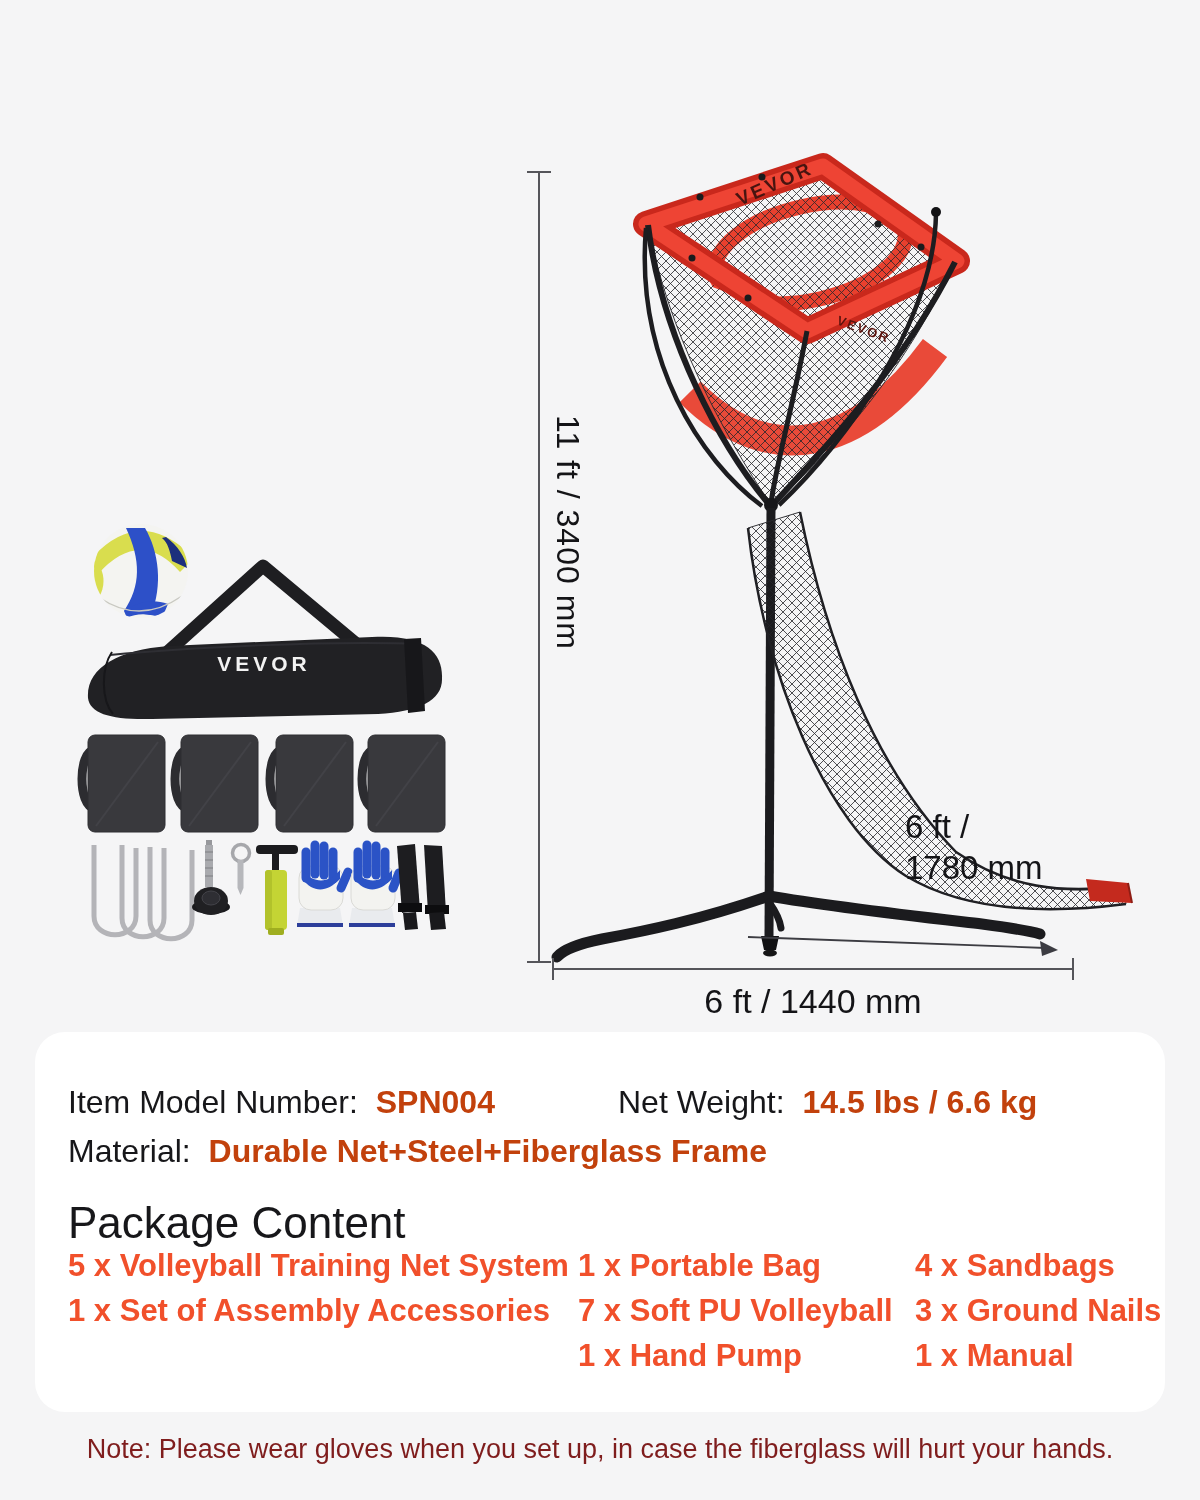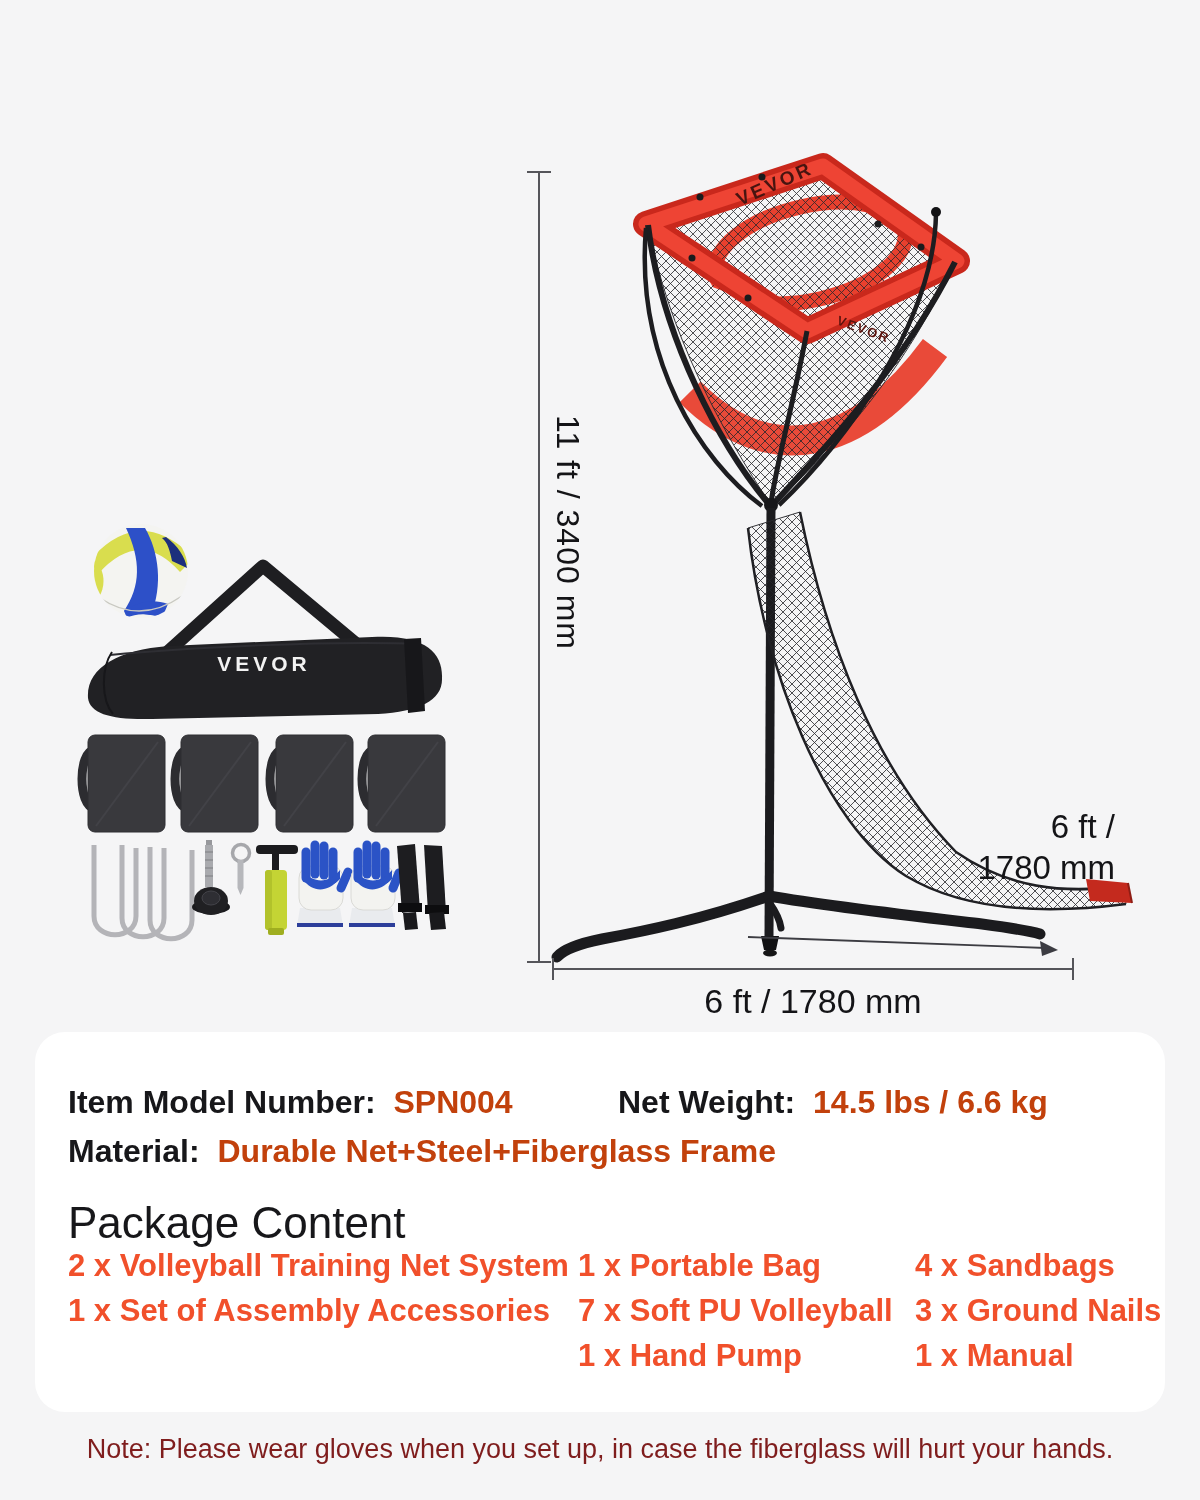--- a/index.html
+++ b/index.html
@@ -10,29 +10,29 @@
     color:#17171A;
   }
   .scene{position:absolute;left:0;top:0;width:1200px;height:1030px;}
   .scene svg{position:absolute;left:0;top:0;}
   .dim-label{position:absolute;color:#141417;font-weight:500;}
   .dim-height{
     left:549px;top:415px;height:260px;
     writing-mode:vertical-rl;text-orientation:mixed;
     font-size:32px;letter-spacing:1px;white-space:nowrap;
   }
-  .dim-chute{left:905px;top:806px;width:210px;text-align:right;font-size:33px;line-height:41px;}
+  .dim-chute{left:905px;top:806px;width:210px;text-align:left;font-size:33px;line-height:41px;}
   .dim-chute span{display:block;}
   .dim-base{left:563px;top:982px;width:500px;text-align:center;font-size:34px;}
   .spec-card{
     position:absolute;left:35px;top:1032px;width:1130px;height:380px;
     background:#FFFFFF;border-radius:30px;
   }
   .spec-pair{position:absolute;font-size:32px;white-space:nowrap;}
-  .spec-pair .lbl{font-weight:700;color:#17171A;text-align:center;}
+  .spec-pair .lbl{font-weight:400;color:#17171A;text-align:center;}
   .spec-pair .val{font-weight:700;color:#c2410c;margin-left:9px;}
   .pair-model{left:33px;top:52px;}
   .pair-weight{left:583px;top:52px;}
   .pair-material{left:33px;top:101px;}
   .pkg-title{position:absolute;left:33px;top:166px;font-size:44px;font-weight:500;color:#17171A;}
   .pkg-col{position:absolute;top:211px;font-size:31px;font-weight:700;color:#F1502B;line-height:45px;white-space:nowrap;}
   .pkg-col1{left:33px;}
   .pkg-col2{left:543px;}
   .pkg-col3{left:872px;margin-left:8px;}
   .pkg-col div{height:45px;}
@@ -247,41 +247,41 @@
           </g>
         </g>
       </g>
     </svg>
 
     <div class="dim-label dim-height">11 ft / 3400 mm</div>
     <div class="dim-label dim-chute">
       <span>6 ft /</span>
       <span>1780 mm</span>
     </div>
-    <div class="dim-label dim-base">6 ft / 1780 mm</div>
+    <div class="dim-label dim-base">6 ft / 1440 mm</div>
   </div>
 
   <div class="spec-card">
     <div class="spec-pair pair-model">
       <span class="lbl">Item Model Number:</span>
       <span class="val">SPN004</span>
     </div>
     <div class="spec-pair pair-weight">
       <span class="lbl">Net Weight:</span>
       <span class="val">14.5 lbs / 6.6 kg</span>
     </div>
     <div class="spec-pair pair-material">
       <span class="lbl">Material:</span>
       <span class="val">Durable Net+Steel+Fiberglass Frame</span>
     </div>
 
     <div class="pkg-title">Package Content</div>
 
     <div class="pkg-col pkg-col1">
-      <div>2 x Volleyball Training Net System</div>
+      <div>5 x Volleyball Training Net System</div>
       <div>1 x Set of Assembly Accessories</div>
     </div>
     <div class="pkg-col pkg-col2">
       <div>1 x Portable Bag</div>
       <div>7 x Soft PU Volleyball</div>
       <div>1 x Hand Pump</div>
     </div>
     <div class="pkg-col pkg-col3">
       <div>4 x Sandbags</div>
       <div>3 x Ground Nails</div>

